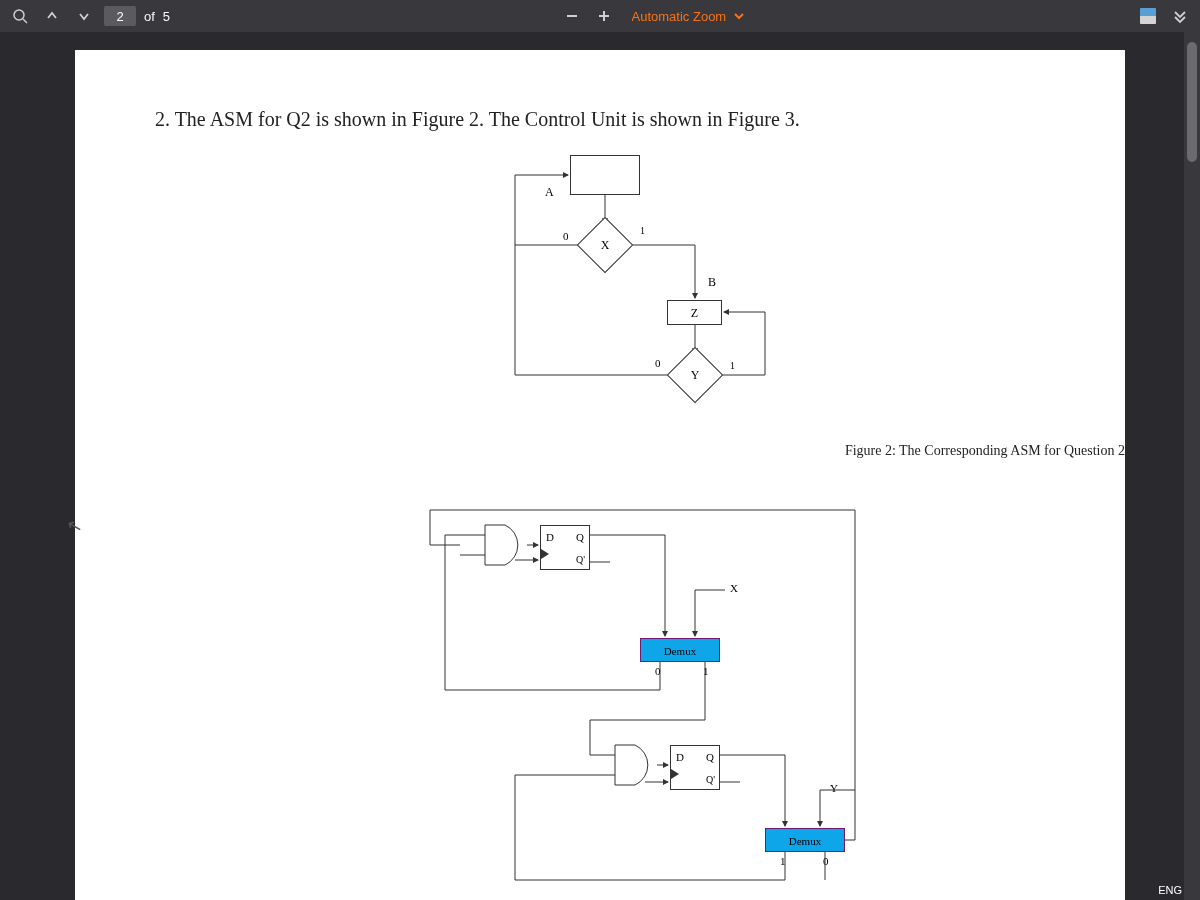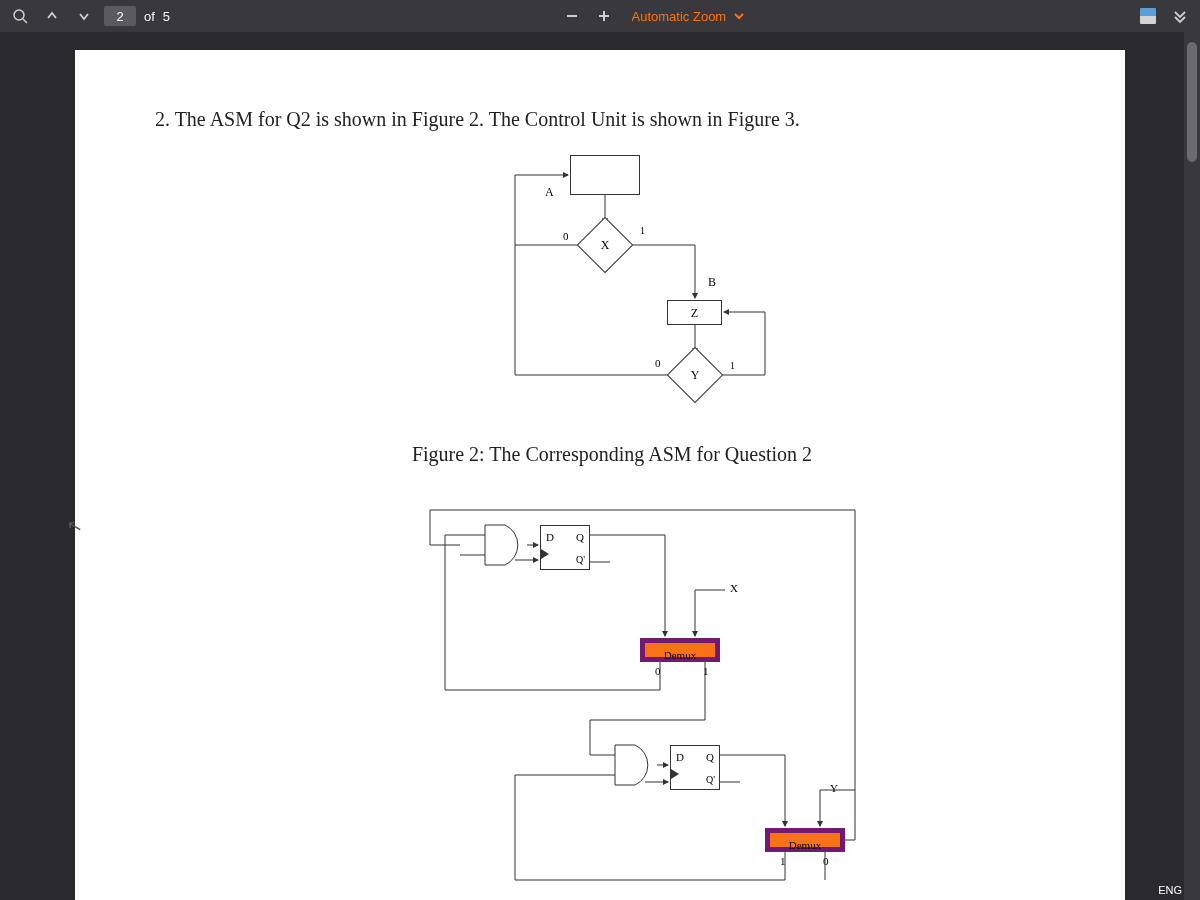--- a/index.html
+++ b/index.html
@@ -69,22 +69,22 @@
   }
   .question-text {
     position: absolute;
     top: 58px; left: 80px; right: 80px;
     font-size: 20px;
     color: #222;
   }
   .fig-caption {
     position: absolute;
     top: 393px; left: 0; right: 0;
-    text-align: center;
-    font-size: 20px;
+    text-align: right;
+    font-size: 14px;
     color: #222;
     margin-left: 24px;
   }
   
   .asm {
     position: absolute;
     top: 95px; left: 370px;
     width: 370px; height: 280px;
   }
   .asm .box-a {
@@ -157,22 +157,22 @@
     position: absolute; bottom: 10px; left: 0;
     width: 0; height: 0;
     border-top: 5px solid transparent;
     border-bottom: 5px solid transparent;
     border-left: 8px solid #333;
   }
   .ctrl .ff1 { top: 35px; left: 155px; }
   .ctrl .ff2 { top: 255px; left: 285px; }
   .ctrl .demux {
     position: absolute;
-    border: 5px solid #701a75;
-    background: #f97316;
+    border: 1px solid #701a75;
+    background: #0ea5e9;
     font-size: 11px;
     text-align: center;
   }
   .ctrl .dm1 { top: 148px; left: 255px; width: 80px; height: 24px; line-height: 24px; }
   .ctrl .dm2 { top: 338px; left: 380px; width: 80px; height: 24px; line-height: 24px; }
   .ctrl .small-lbl { position: absolute; font-size: 11px; }
   .scrollbar {
     position: absolute;
     top: 32px; right: 0;
     width: 16px; bottom: 0;

